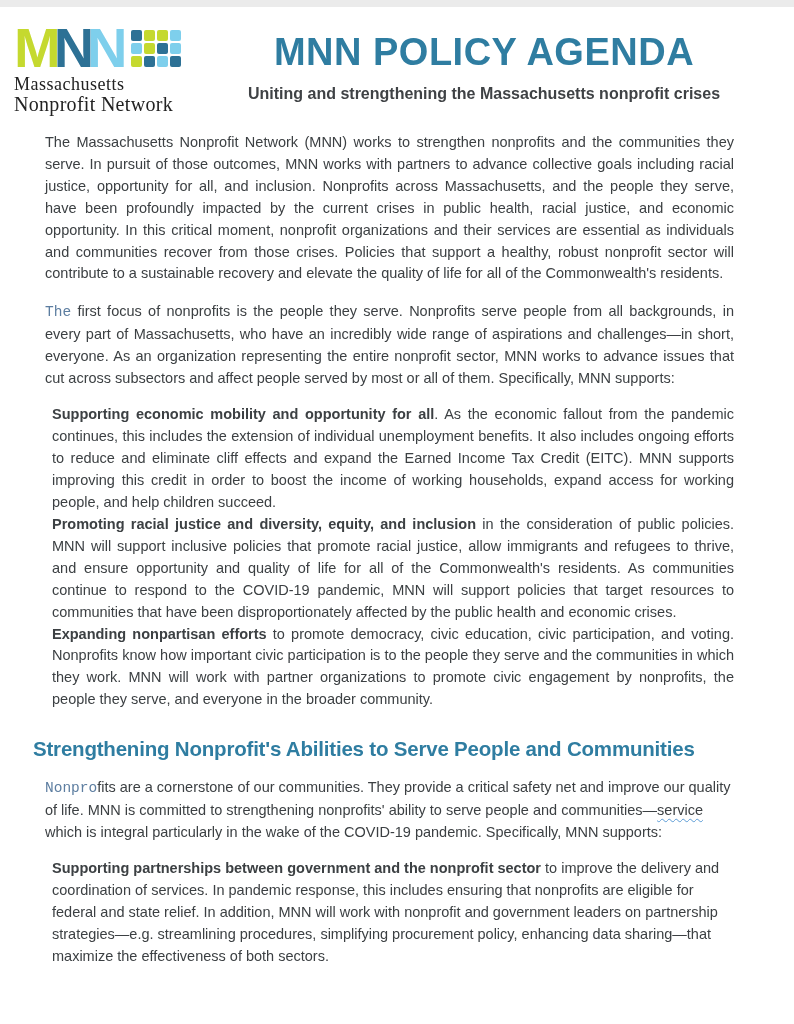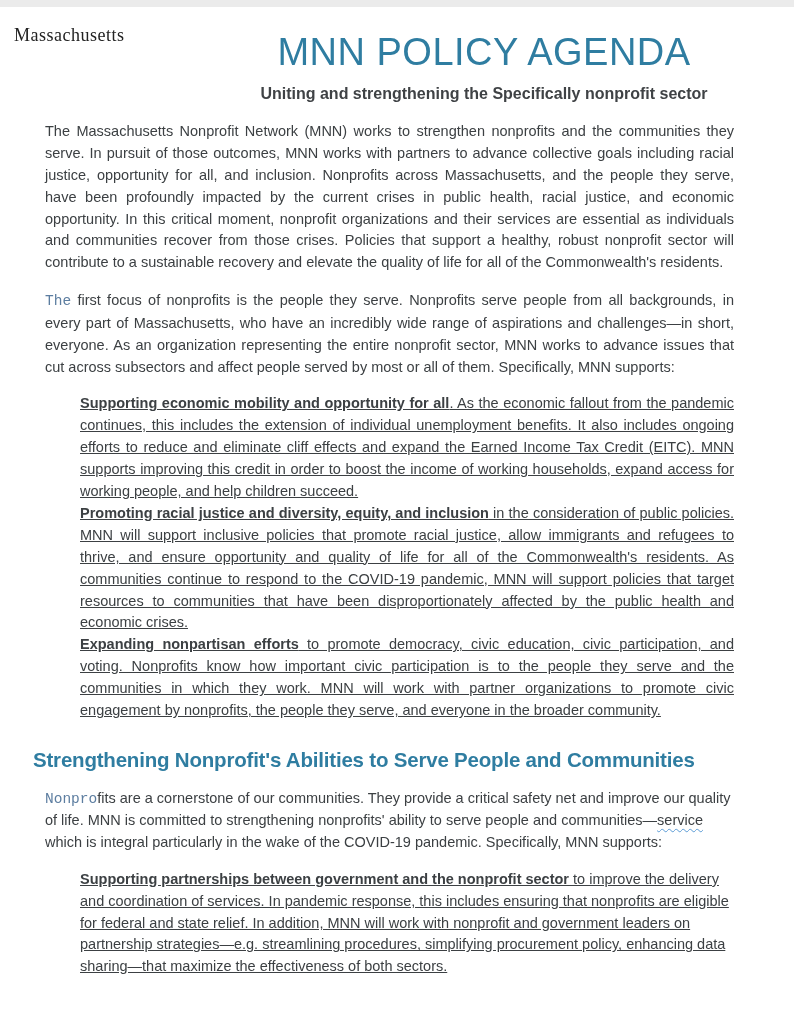--- a/index.html
+++ b/index.html
@@ -31,66 +31,84 @@
   }
   .dot { border-radius: 2px; }
   .logo-name { font-family: "Liberation Serif", "DejaVu Serif", serif; color: #232323; margin-top: 3px; line-height: 1.02; }
   .logo-name .l1 { font-size: 18px; letter-spacing: 0.5px; }
   .logo-name .l2 { font-size: 20px; letter-spacing: 0.3px; }
 
   .header-right { flex: 1; text-align: center; padding-top: 10px; }
   .doc-title {
     color: var(--accent, #2f7da1);
     font-size: 38px;
-    font-weight: 400;
+    font-weight: 700;
     letter-spacing: 0.5px;
     line-height: 1.05;
   }
   .doc-subtitle { color: #3f4245; font-size: 16px; font-weight: 700; margin-top: 12px; }
 
   
   .content { padding: 0 60px 0 45px; font-size: 14.5px; line-height: 21.9px; }
   .intro { margin-top: 18px; text-align: justify; }
   .section-heading {
     color: var(--accent, #2f7da1);
     font-size: 20.5px;
     letter-spacing: -0.2px;
     font-weight: 700;
     margin: 26px 0 0 -12px;
     line-height: 1.15;
   }
   .section-lead { margin-top: 16px; }
   .justify { text-align: justify; }
-  .items { margin-left: 35px; margin-top: 10px; text-decoration: underline; }
+  .items { margin-left: 7px; margin-top: 10px; }
   .item { margin: 0; }
   .hl-word { color: var(--hl, #5c7da0); font-family: Liberation Mono, monospace; }
   .squiggle {
     text-decoration: underline;
     text-decoration-style: wavy;
     text-decoration-color: var(--squiggle, #5b9bd5);
     text-decoration-thickness: 1px;
     text-underline-offset: 3px;
   }
   strong { font-weight: 700; }
 </style>
 </head>
 <body>
 
 <div class="page" style="--accent: #2f7da1; --body: #3c4043; --hl: #5c7da0; --squiggle: #5b9bd5;">
   <div class="top-edge"></div>
 
   <div class="header">
     <div class="logo">
+      <div class="logo-top">
+        <div class="mnn"><span style="color: rgb(197, 217, 47);">M</span><span style="color: rgb(45, 113, 149);">N</span><span style="color: rgb(126, 207, 236);">N</span></div>
+        <div class="dots">
+            <div class="dot" style="background: rgb(45, 113, 149);"></div>
+            <div class="dot" style="background: rgb(197, 217, 47);"></div>
+            <div class="dot" style="background: rgb(197, 217, 47);"></div>
+            <div class="dot" style="background: rgb(126, 207, 236);"></div>
+            <div class="dot" style="background: rgb(126, 207, 236);"></div>
+            <div class="dot" style="background: rgb(197, 217, 47);"></div>
+            <div class="dot" style="background: rgb(45, 113, 149);"></div>
+            <div class="dot" style="background: rgb(126, 207, 236);"></div>
+            <div class="dot" style="background: rgb(197, 217, 47);"></div>
+            <div class="dot" style="background: rgb(45, 113, 149);"></div>
+            <div class="dot" style="background: rgb(126, 207, 236);"></div>
+            <div class="dot" style="background: rgb(45, 113, 149);"></div>
+          </div>
+      </div>
       <div class="logo-name">
         <div class="l1">Massachusetts</div>
+        <div class="l2">Nonprofit Network</div>
       </div>
     </div>
     <div class="header-right">
       <div class="doc-title">MNN POLICY AGENDA</div>
-      <div class="doc-subtitle">Uniting and strengthening the Specifically nonprofit sector</div>
+      <div class="doc-subtitle">Uniting and strengthening the Massachusetts nonprofit crises</div>
     </div>
   </div>
 
   <div class="content">
 
     <p class="intro">The Massachusetts Nonprofit Network (MNN) works to strengthen nonprofits and the communities they serve. In pursuit of those outcomes, MNN works with partners to advance collective goals including racial justice, opportunity for all, and inclusion. Nonprofits across Massachusetts, and the people they serve, have been profoundly impacted by the current crises in public health, racial justice, and economic opportunity. In this critical moment, nonprofit organizations and their services are essential as individuals and communities recover from those crises. Policies that support a healthy, robust nonprofit sector will contribute to a sustainable recovery and elevate the quality of life for all of the Commonwealth's residents.</p>
 
     <p class="section-lead justify"><span class="hl-word">The</span><span> first focus of nonprofits is the people they serve. Nonprofits serve people from all backgrounds, in every part of Massachusetts, who have an incredibly wide range of aspirations and challenges—in short, everyone. As an organization representing the entire nonprofit sector, MNN works to advance issues that cut across subsectors and affect people served by most or all of them. Specifically, MNN supports:</span></p>
     <div class="items">
       <p class="item justify"><strong>Supporting economic mobility and opportunity for all</strong><span>. As the economic fallout from the pandemic continues, this includes the extension of individual unemployment benefits. It also includes ongoing efforts to reduce and eliminate cliff effects and expand the Earned Income Tax Credit (EITC). MNN supports improving this credit in order to boost the income of working households, expand access for working people, and help children succeed.</span></p>

